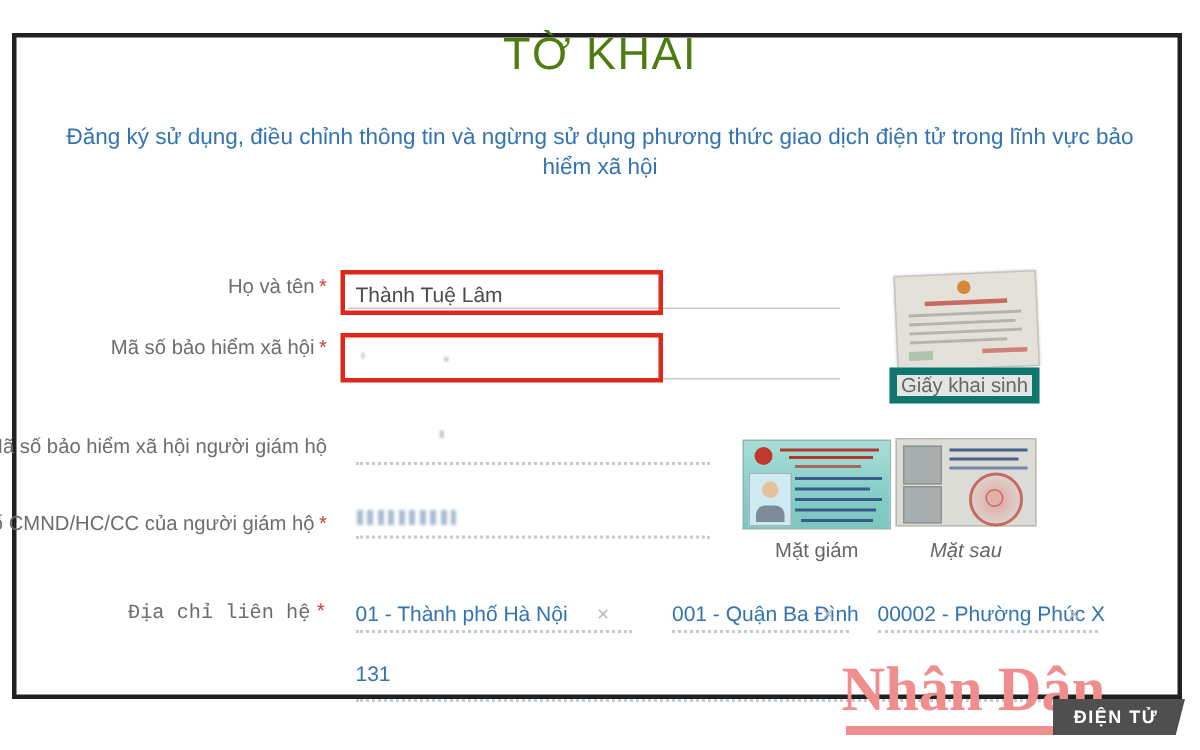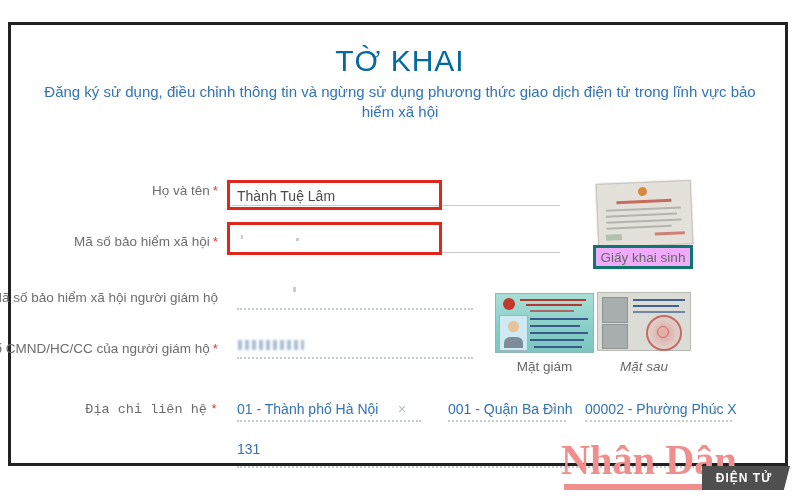--- a/index.html
+++ b/index.html
@@ -10,22 +10,22 @@
   .abs{position:absolute;}
 
   
   .frame{
     left:8px;top:22px;width:780px;height:444px;
     border:3px solid #212121;box-sizing:border-box;background:#ffffff;
   }
 
   
   .title{
-    left:0;top:44px;width:800px;text-align:center;
-    font-size:30px;color:#0369a1;letter-spacing:1px;
+    left:0;top:20px;width:800px;text-align:center;
+    font-size:30px;color:#4d7c0f;letter-spacing:1px;
   }
   .subtitle{
     left:40px;top:82px;width:720px;text-align:center;
     font-size:15px;line-height:20px;color:#3273b3;
   }
 
   
   .flabel{
     right:582px;white-space:nowrap;font-size:13.5px;color:#6d6d6d;
   }
@@ -81,22 +81,22 @@
   .cardb .nl{background:#44618f;height:2px;}
   .cardb .stamp{
     left:48px;top:22px;width:32px;height:32px;border-radius:50%;
     border:2px solid #c4574f;background:radial-gradient(circle,#e4a8a2 20%,rgba(228,168,162,.25) 70%);
     opacity:.85;
   }
   .cardb .stamp-in{left:9px;top:9px;width:10px;height:10px;border-radius:50%;border:1px solid #c4574f;}
 
   .caption{font-size:13.5px;color:#666666;text-align:center;}
   .cap-box{
-    border:3px solid #0f766e;box-sizing:border-box;
-    display:flex;align-items:center;justify-content:center;background:#f0abfc;
+    border:5px solid #0f766e;box-sizing:border-box;
+    display:flex;align-items:flex-end;justify-content:center;background:#e5e5e5;
   }
 
   
   .brand{
     left:561px;top:437px;z-index:5;
     font-family:"Liberation Serif", serif;font-weight:bold;
     font-size:42px;line-height:46px;color:#ef8e8c;letter-spacing:0px;
     transform:scaleX(.96);transform-origin:left;white-space:nowrap;
   }
   .brand-bar{left:564px;top:484px;width:144px;height:6px;background:#ef8e8c;z-index:5;}
@@ -113,21 +113,21 @@
 <div class="abs frame"></div>
 
 <div class="abs title">TỜ KHAI</div>
 <div class="abs subtitle">Đăng ký sử dụng, điều chỉnh thông tin và ngừng sử dụng phương thức giao dịch điện tử trong lĩnh vực bảo hiểm xã hội</div>
 
 <div class="abs flabel" style="top:183px;"><span>Họ và tên</span><span class="req">*</span></div>
 <div class="abs uline" style="left:232px;top:205px;width:328px;"></div>
 <div class="abs val" style="left:237px;top:188px;">Thành Tuệ Lâm</div>
 <div class="abs redbox" style="left:227px;top:180px;width:215px;height:30px;"></div>
 
-<div class="abs flabel" style="top:234px;"><span>Mã số bảo hiểm xã hội</span><span class="req">*</span></div>
+<div class="abs flabel" style="top:224px;"><span>Mã số bảo hiểm xã hội</span><span class="req">*</span></div>
 <div class="abs uline" style="left:232px;top:252px;width:328px;"></div>
 <div class="abs val" style="left:237px;top:230px;width:200px;height:22px;"></div>
 <div class="abs smudge" style="left:241px;top:235px;width:2px;height:4px;"></div>
 <div class="abs smudge" style="left:296px;top:238px;width:3px;height:3px;"></div>
 <div class="abs redbox" style="left:227px;top:222px;width:215px;height:33px;"></div>
 
 <div class="abs flabel" style="top:290px;"><span>Mã số bảo hiểm xã hội người giám hộ</span></div>
 <div class="abs dotline" style="left:237px;top:308px;width:236px;"></div>
 <div class="abs val" style="left:237px;top:288px;width:236px;height:18px;"></div>
 <div class="abs smudge" style="left:293px;top:287px;width:3px;height:5px;"></div>

